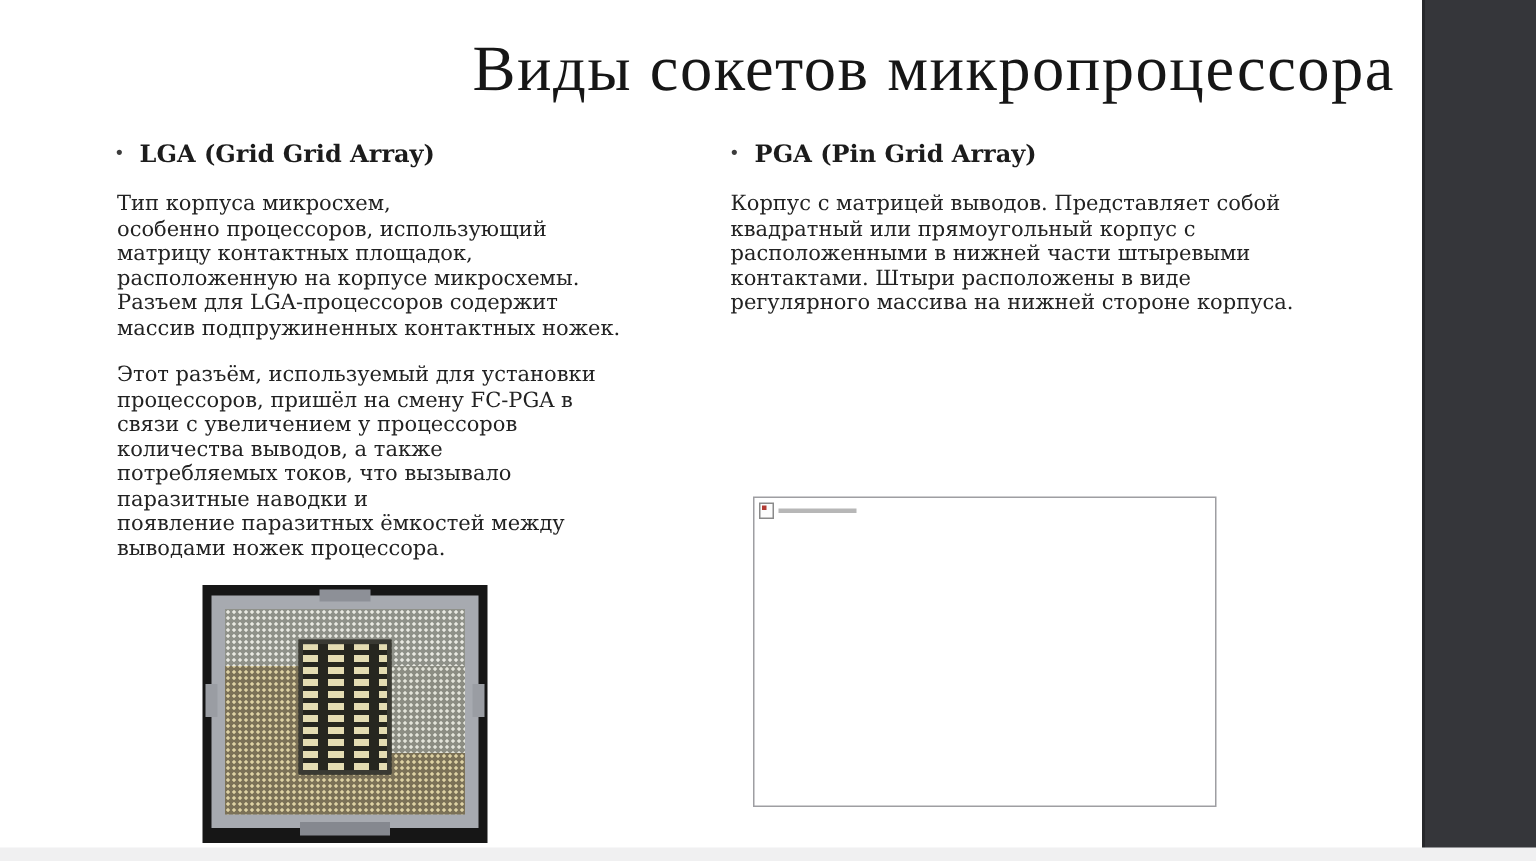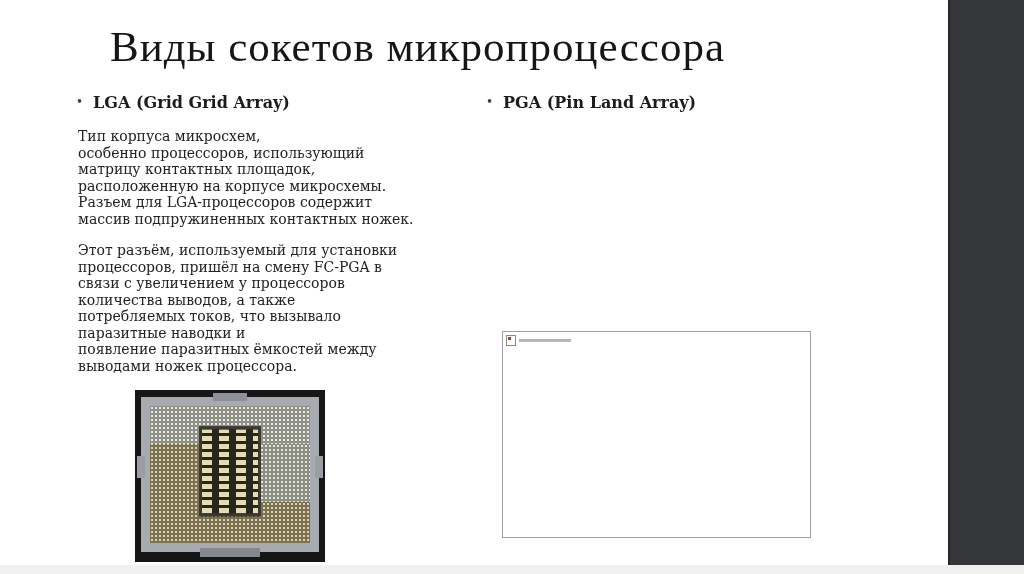--- a/index.html
+++ b/index.html
@@ -7,21 +7,21 @@
     position:relative;width:1024px;height:574px;overflow:hidden;
     background:#ffffff;font-family:"DejaVu Serif", serif;color:#1f1f1f;
   }
   
   .side-bar{position:absolute;right:0;top:0;width:74px;height:566px;background:#35363a;border-left:2px solid #27282b;}
   .footer-strip{position:absolute;left:0;bottom:0;width:1024px;height:9px;background:#f0f0f1;}
 
   .title{
     position:absolute;left:110px;top:22px;width:820px;
     font-family:"Liberation Serif", serif;font-size:43px;letter-spacing:1px;
-    color:#161616;white-space:nowrap;
+    color:#161616;white-space:nowrap;text-align:right;
   }
 
   .heading{position:absolute;display:flex;align-items:baseline;font-weight:bold;font-size:16px;color:#1c1c1c;}
   .heading .bullet{font-size:12px;font-weight:normal;color:#3c3c3c;margin-right:10px;position:relative;top:-2px;}
   .h-left{left:76px;top:93px;}
   .h-right{left:486px;top:93px;}
 
   .para{
     position:absolute;font-size:14px;line-height:16.5px;color:#222222;
     white-space:pre-line;
@@ -109,22 +109,27 @@
       </div>
       <div class="notch-top"></div>
       <div class="notch-bottom"></div>
       <div class="tab-left"></div>
       <div class="tab-right"></div>
     </div>
   </div>
 
   <div class="heading h-right">
     <span class="bullet">•</span>
-    <span>PGA (Pin Land Array)</span>
+    <span>PGA (Pin Grid Array)</span>
   </div>
+  <div class="para p-right-1">Корпус с матрицей выводов. Представляет собой
+квадратный или прямоугольный корпус с
+расположенными в нижней части штыревыми
+контактами. Штыри расположены в виде
+регулярного массива на нижней стороне корпуса.</div>
 
   <div class="placeholder">
     <div class="ph-head">
       <span class="broken-icon"></span>
       <span class="alt-line"></span>
     </div>
   </div>
 
 </div>
 

